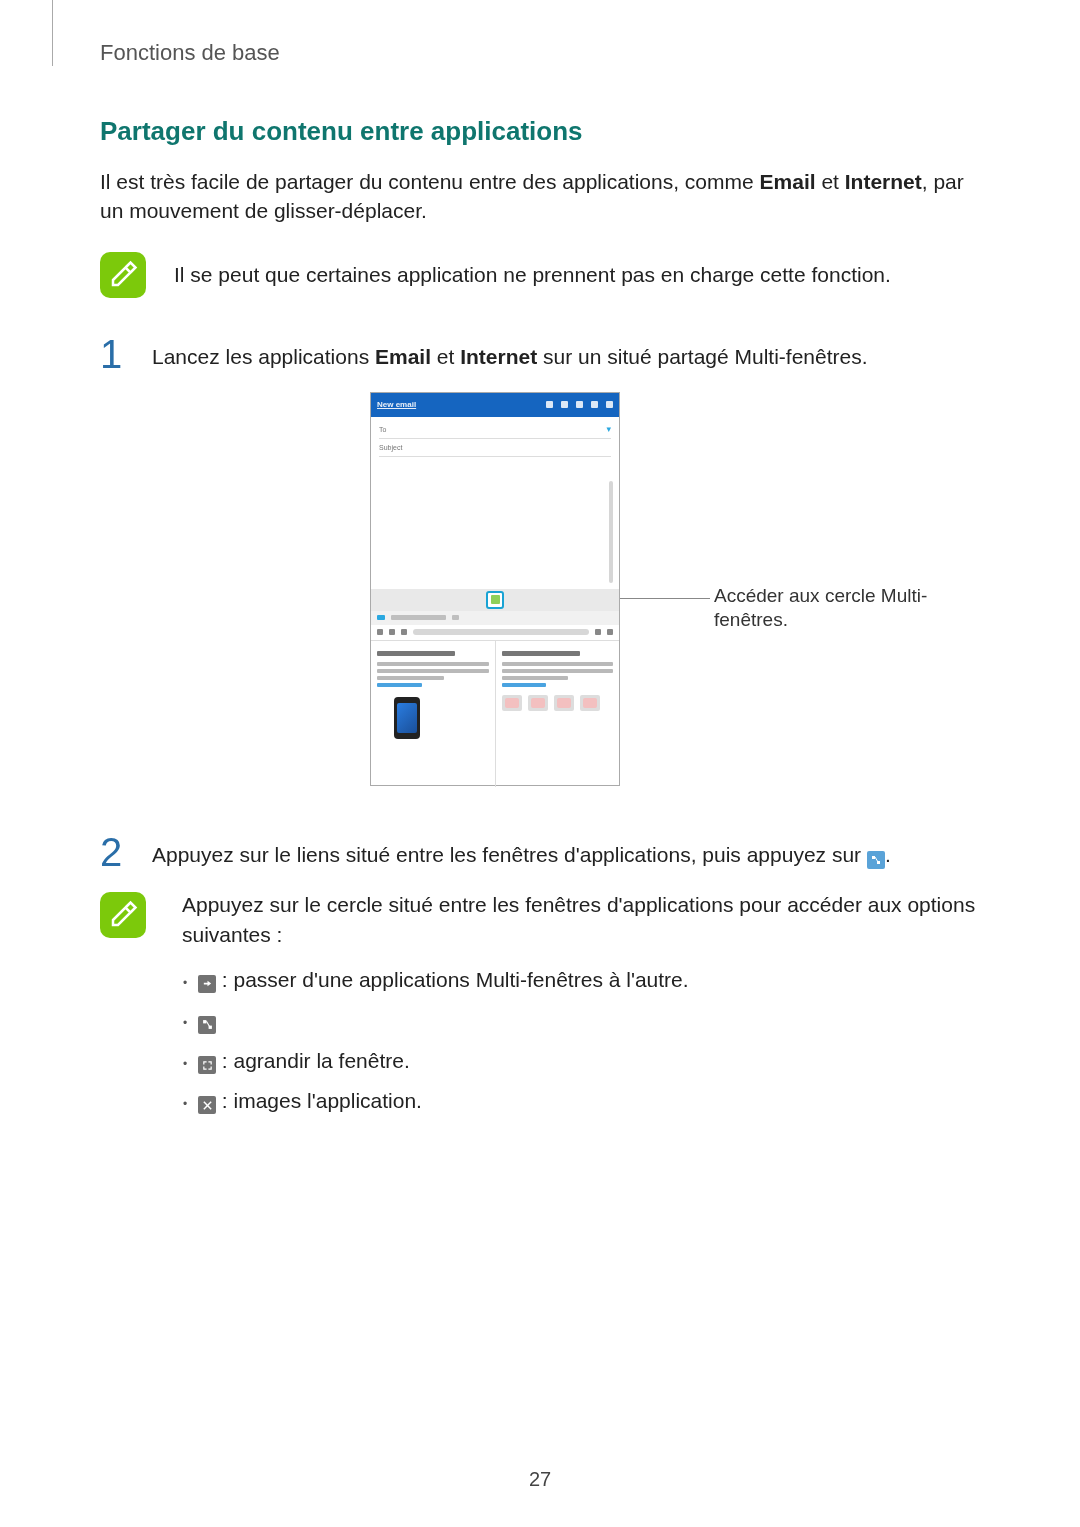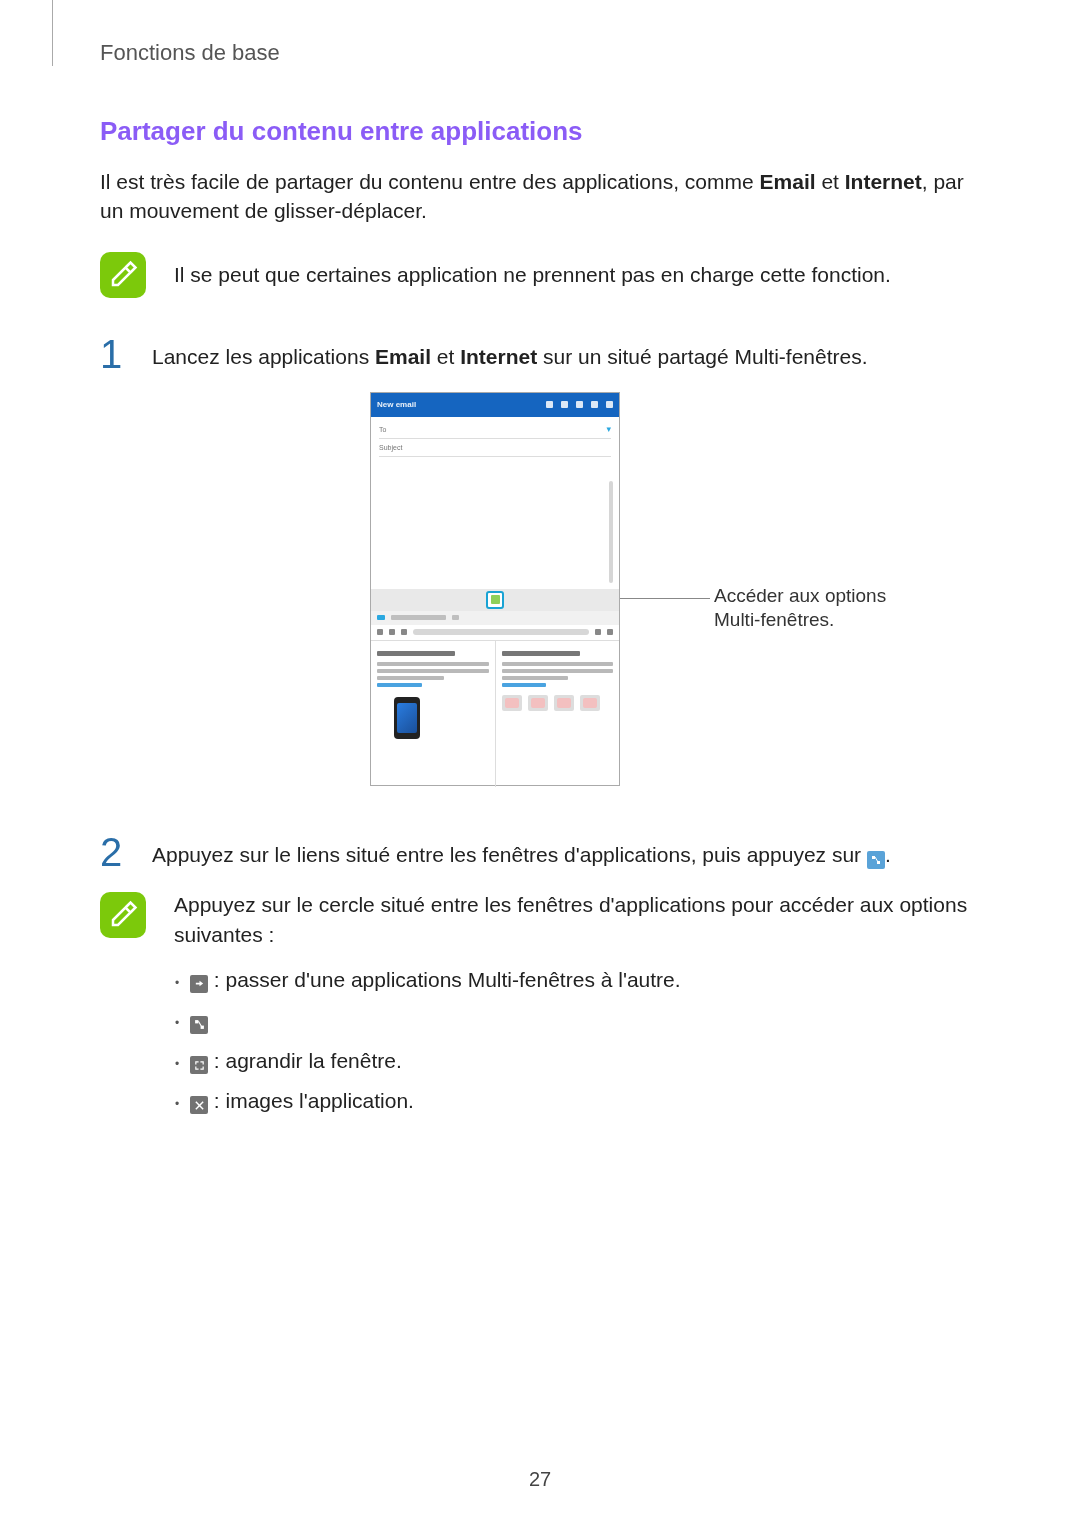--- a/index.html
+++ b/index.html
@@ -1,40 +1,40 @@
 <!DOCTYPE html>
 <html><head>
 <meta charset="utf-8">
 <style>
   * { box-sizing: border-box; margin: 0; padding: 0; }
   html, body { width: 1080px; height: 1527px; background: #fff; font-family: "Segoe UI", "Helvetica Neue", Arial, sans-serif; color: #222; }
   .page { position: relative; width: 1080px; height: 1527px; padding: 30px 100px 0 100px; border-radius: 23px; }
   .left-rule { position: absolute; left: 52px; top: 0; width: 1px; height: 66px; background: #aaa; }
   .header-title { font-size: 22px; color: #555; margin: 10px 0 50px 0; font-weight: 400; }
-  .section-title { font-size: 26px; font-weight: 700; color: #8b5cf6; margin-bottom: 20px; }
+  .section-title { font-size: 26px; font-weight: 700; color: #0f766e; margin-bottom: 20px; }
   .intro { font-size: 21px; line-height: 1.4; margin-bottom: 26px; }
   .intro b, .step-text b { font-weight: 700; }
   .note-row { display: flex; align-items: center; gap: 28px; margin-bottom: 36px; }
   .note-icon-wrap { width: 46px; height: 46px; border-radius: 10px; background: #7cc90b; display: flex; align-items: center; justify-content: center; flex: 0 0 46px; }
   .note-icon-wrap svg { width: 30px; height: 30px; }
   .note-text { font-size: 21px; line-height: 1.4; }
   .step { display: flex; gap: 22px; margin-bottom: 18px; }
   .step-num { font-size: 40px; font-weight: 300; color: #2a6ea8; line-height: 1; width: 30px; text-align: left; }
   .step-body { flex: 1; padding-top: 8px; }
   .step-text { font-size: 21px; line-height: 1.4; }
   .inline-icon { display: inline-flex; vertical-align: -3px; width: 18px; height: 18px; align-items: center; justify-content: center; border-radius: 2px; font-size: 11px; }
   .inline-icon.share { background: #5aa3d8; color: #fff; }
   .inline-icon.swap { background: #727272; color: #fff; }
   .inline-icon.share2 { background: #727272; color: #fff; }
   .inline-icon.max { background: #727272; color: #fff; }
   .inline-icon.close { background: #727272; color: #fff; }
   .figure-area { position: relative; margin: 16px 0 40px 0; height: 400px; }
   .device-shot { position: absolute; left: 270px; top: 0; width: 250px; height: 394px; border: 1px solid #aaa; background: #fff; }
   .ds-topbar { height: 24px; background: #1565c0; display: flex; align-items: center; justify-content: space-between; padding: 0 6px; }
-  .ds-topbar-title { font-size: 8px; color: #fff; opacity: .9; font-weight: 600; }
+  .ds-topbar-title { font-size: 8px; color: #fff; opacity: .9; font-weight: 600; text-decoration: underline; }
   .ds-topbar-icons { display: flex; gap: 8px; }
   .ds-topbar-icons span { width: 7px; height: 7px; background: #fff; opacity: .85; border-radius: 1px; display:inline-block; }
   .ds-email { height: 172px; padding: 4px 8px; position: relative; }
   .ds-row { display: flex; align-items: center; font-size: 7px; color: #777; border-bottom: 1px solid #ddd; height: 18px; }
   .ds-row .expand { margin-left: auto; color: #2aa8e0; font-size: 9px; }
   .ds-body-line { position: absolute; bottom: 6px; right: 6px; top: 64px; width: 4px; background: #d6d6d6; border-radius: 2px; }
   .ds-divider-zone { position: relative; height: 22px; background: #e9e9e9; display: flex; align-items: center; justify-content: center; }
   .ds-handle { width: 18px; height: 18px; background: #fff; border: 2px solid #1aa3d4; border-radius: 3px; display: flex; align-items: center; justify-content: center; }
   .ds-handle-inner { width: 9px; height: 9px; background: #8fd05a; border-radius: 1px; }
   .ds-browserbar { height: 14px; background: #f1f1f1; display:flex; align-items:center; gap:6px; padding:0 6px;}
@@ -50,21 +50,21 @@
   .ds-text.xs { width: 40%; }
   .ds-text.hdr { height:5px; background:#777; width: 70%; margin: 4px 0 6px; }
   .ds-phone-thumb { width: 60px; height: 46px; display:flex; align-items:center; justify-content:center; margin-top:8px; }
   .ds-phone-thumb .ph { width:26px; height:42px; background:#222; border-radius:4px; display:flex; align-items:center; justify-content:center;}
   .ds-phone-thumb .scr { width:20px; height:30px; background: linear-gradient(135deg,#2a7de1,#1a4f99); border-radius:2px;}
   .ds-thumb-row { display:flex; gap:6px; margin-top:8px;}
   .ds-thumb { width:20px; height:16px; background:#ddd; border-radius:2px; position:relative;}
   .ds-thumb::after{content:""; position:absolute; inset:3px; background:#f3c0c0; border-radius:2px;}
   .callout-line { position: absolute; left: 520px; top: 206px; width: 90px; height: 1px; background: #888; }
   .callout-text { position: absolute; left: 614px; top: 192px; font-size: 19px; line-height: 1.3; color: #333; max-width: 220px; }
-  .note2 { display:flex; gap:28px; margin: 0 0 4px 0; align-items:flex-start; }
+  .note2 { display:flex; gap:36px; margin: 0 0 4px 0; align-items:flex-start; }
   .note2 .note-icon-wrap { margin-top: 2px; }
   .note2-body { flex:1; }
   .note2-lead { font-size: 21px; line-height: 1.45; margin-bottom: 14px; }
   .bullet-list { margin-left: 0; }
   .bullet-item { display:flex; align-items:flex-start; gap:10px; font-size:21px; line-height:1.45; margin-bottom: 10px; }
   .bullet-dot { width:6px; text-align:center; margin-top:10px; font-size:12px; color:#555; }
   .bullet-content { flex:1; }
   .page-num { position:absolute; bottom: 36px; left:0; right:0; text-align:center; font-size:20px; color:#444; }
 </style>
 </head>
@@ -161,21 +161,21 @@
           <div class="ds-thumb-row">
             <div class="ds-thumb"></div>
             <div class="ds-thumb"></div>
             <div class="ds-thumb"></div>
             <div class="ds-thumb"></div>
           </div>
         </div>
       </div>
     </div>
     <div class="callout-line"></div>
-    <div class="callout-text">Accéder aux options Multi-fenêtres.</div>
+    <div class="callout-text">Accéder aux cercle Multi-fenêtres.</div>
   </div>
 
   <div class="step">
     <div class="step-num">2</div>
     <div class="step-body">
       <p class="step-text">
         <span>Appuyez sur le liens situé entre les fenêtres d'applications, puis appuyez sur </span><span class="inline-icon share">
             <svg width="10" height="10" viewBox="0 0 10 10">
               <rect x="1" y="1" width="3" height="3" fill="#fff"></rect>
               <rect x="6" y="6" width="3" height="3" fill="#fff"></rect>

